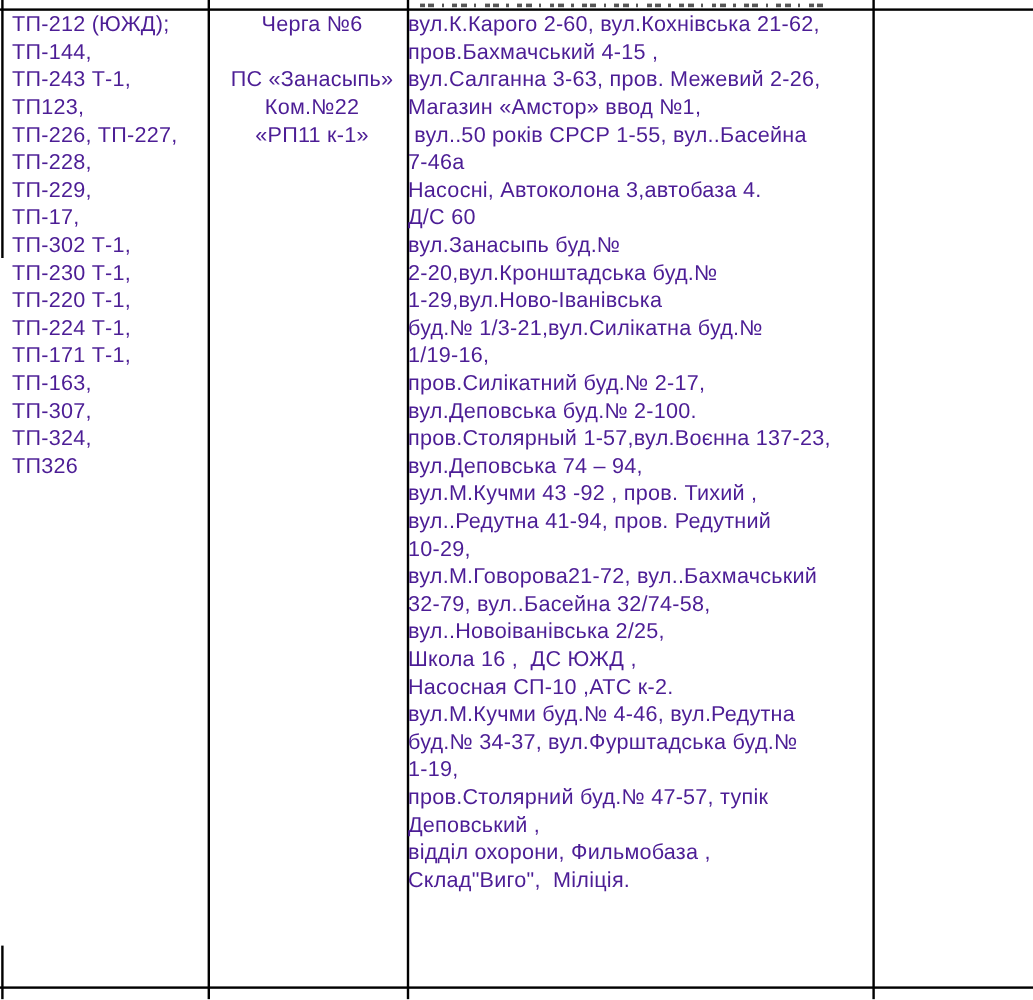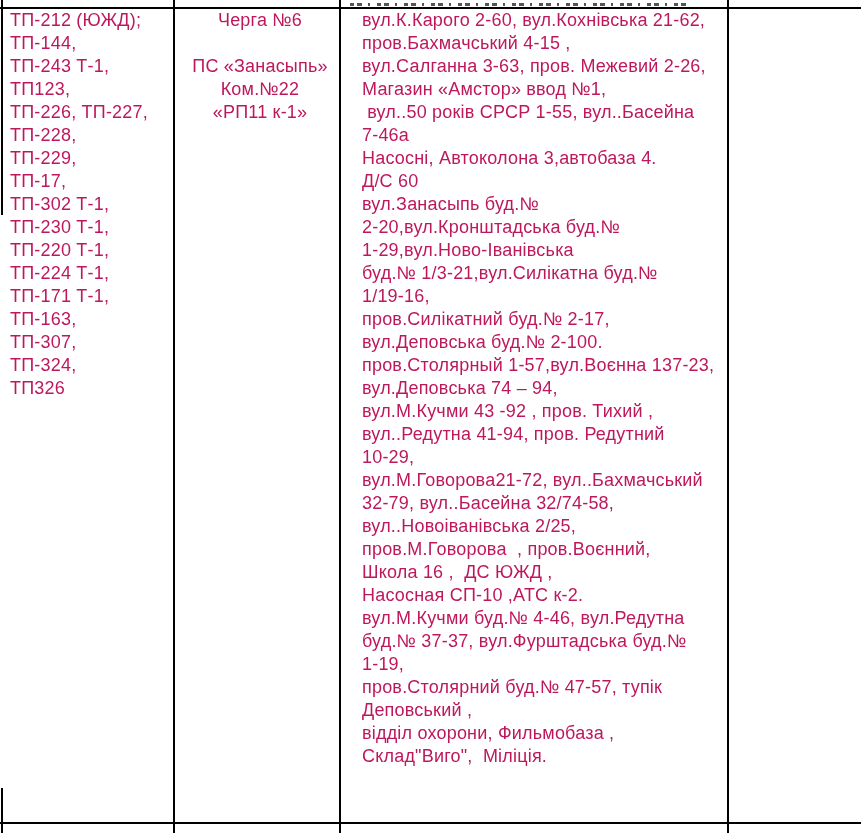--- a/index.html
+++ b/index.html
@@ -1,35 +1,35 @@
 <!DOCTYPE html>
 <html><head>
 <meta charset="utf-8">
 <style>
   html, body { margin: 0; padding: 0; }
   .page {
     position: relative;
     width: 861px;
     height: 833px;
     background: #ffffff;
-    color: #be185d;
+    color: #4c1d95;
     font-family: "Liberation Sans", "DejaVu Sans", sans-serif;
     font-size: 18px;
     letter-spacing: 0.2px;
     overflow: hidden;
   }
   .vline { position: absolute; width: 2px; background: #000; }
   .hline { position: absolute; height: 2px; background: #000; left: 0; width: 861px; }
 
   .cell-text { position: absolute; top: 9px; overflow: hidden; }
   .cell-text .line { height: 23px; line-height: 23px; white-space: pre; overflow: hidden; }
 
   .tp-cell        { left: 10px;  width: 160px; }
   .queue-cell     { left: 185px; width: 150px; text-align: center; }
-  .addresses-cell { left: 362px; width: 375px; }
+  .addresses-cell { left: 340px; width: 375px; }
   .empty-cell     { left: 737px; width: 120px; }
 
   
   .remnant {
     position: absolute;
     left: 350px; top: 3px;
     width: 340px; height: 3px;
     background: repeating-linear-gradient(90deg,
       #2b2b2b 0 4px, transparent 4px 7px,
       #2b2b2b 7px 12px, transparent 12px 18px,
@@ -98,25 +98,24 @@
       <div class="line">пров.Силікатний буд.№ 2-17,</div>
       <div class="line">вул.Деповська буд.№ 2-100.</div>
       <div class="line">пров.Столярный 1-57,вул.Воєнна 137-23,</div>
       <div class="line">вул.Деповська 74 – 94,</div>
       <div class="line">вул.М.Кучми 43 -92 , пров. Тихий ,</div>
       <div class="line">вул..Редутна 41-94, пров. Редутний</div>
       <div class="line">10-29,</div>
       <div class="line">вул.М.Говорова21-72, вул..Бахмачський</div>
       <div class="line">32-79, вул..Басейна 32/74-58,</div>
       <div class="line">вул..Новоіванівська 2/25,</div>
-      <div class="line">пров.М.Говорова  , пров.Воєнний,</div>
       <div class="line">Школа 16 ,  ДС ЮЖД ,</div>
       <div class="line">Насосная СП-10 ,АТС к-2.</div>
       <div class="line">вул.М.Кучми буд.№ 4-46, вул.Редутна</div>
-      <div class="line">буд.№ 37-37, вул.Фурштадська буд.№</div>
+      <div class="line">буд.№ 34-37, вул.Фурштадська буд.№</div>
       <div class="line">1-19,</div>
       <div class="line">пров.Столярний буд.№ 47-57, тупік</div>
       <div class="line">Деповський ,</div>
       <div class="line">відділ охорони, Фильмобаза ,</div>
       <div class="line">Склад"Виго",  Міліція.</div>
     </div>
 
   <div class="cell-text empty-cell"></div>
 
 </div>

